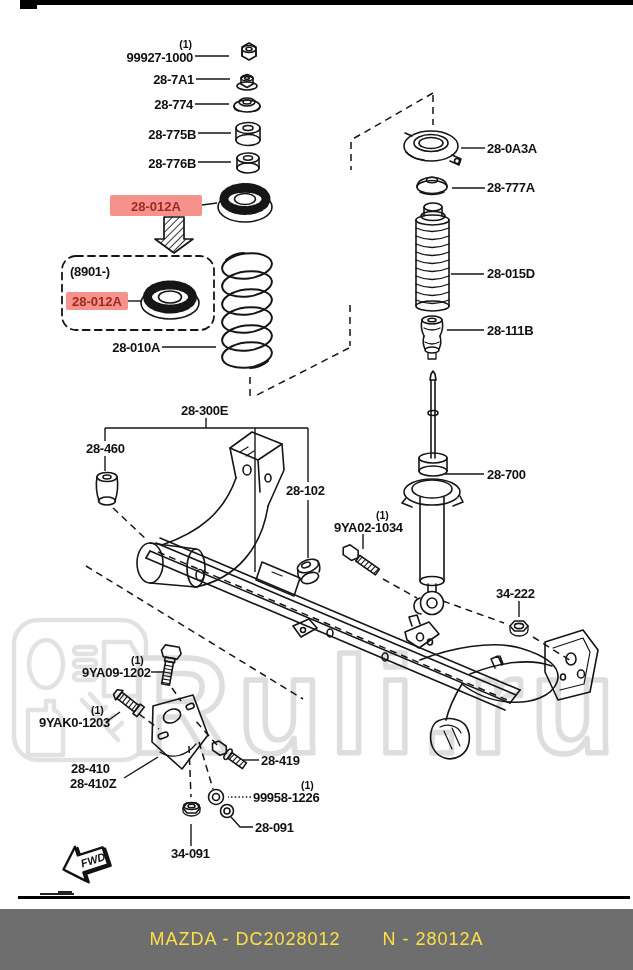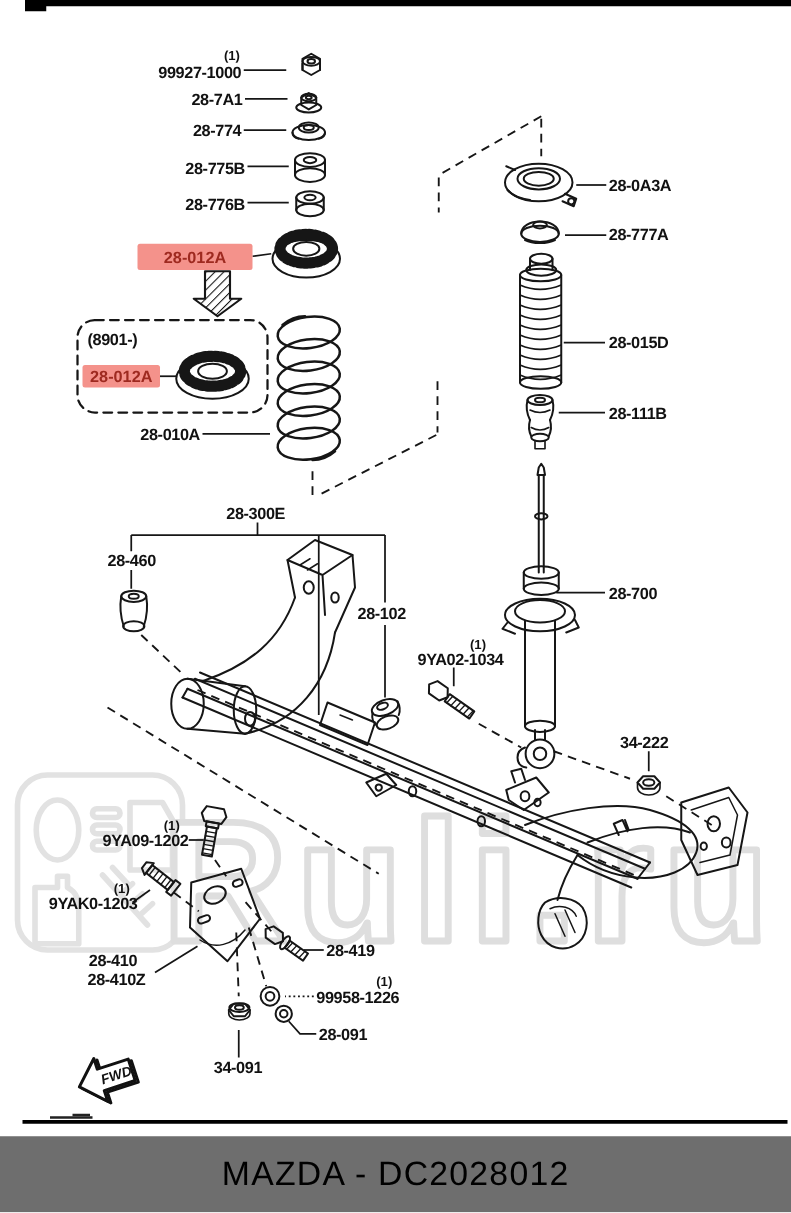--- a/index.html
+++ b/index.html
@@ -4,21 +4,21 @@
 <style>
   html,body{margin:0;padding:0;background:#fff;}
   .page{position:relative;width:633px;height:970px;background:#fff;overflow:hidden;
         font-family:"Liberation Sans",sans-serif;}
   .topbar{position:absolute;left:20px;top:0;width:613px;height:5px;background:#000;}
   .topbar-chunk{position:absolute;left:20px;top:0;width:17px;height:9px;background:#000;}
   .bottomline{position:absolute;left:18px;top:896px;width:612px;height:3px;background:#000;}
   .tick{position:absolute;background:#222;}
   .footer{position:absolute;left:0;top:909px;width:633px;height:61px;background:#6e6e6e;
           display:flex;align-items:center;justify-content:center;gap:42px;}
-  .footer span{color:#000000;font-size:27px;letter-spacing:1px;white-space:nowrap;}
+  .footer span{color:#fde047;font-size:18px;letter-spacing:1px;white-space:nowrap;}
   svg{position:absolute;left:0;top:0;}
   text.plbl{font-family:"Liberation Sans",sans-serif;font-weight:bold;font-size:13px;
             letter-spacing:-0.3px;fill:#111;}
   text.qty{font-family:"Liberation Sans",sans-serif;font-weight:bold;font-size:10.5px;fill:#111;}
   text.hl{font-family:"Liberation Sans",sans-serif;font-weight:bold;font-size:13px;}
   text.wm{font-family:"Liberation Sans",sans-serif;font-weight:bold;}
 </style>
 </head>
 <body>
 
@@ -376,15 +376,16 @@
 </svg>
 
   <div class="topbar"></div>
   <div class="topbar-chunk"></div>
   <div class="bottomline"></div>
   <div class="tick" style="left:40px;top:893px;width:34px;height:2px;"></div>
   <div class="tick" style="left:58px;top:891px;width:14px;height:2px;"></div>
 
   <div class="footer">
     <span>MAZDA - DC2028012</span>
+    <span>N - 28012A</span>
   </div>
 
 </div>
 
 </body></html>

